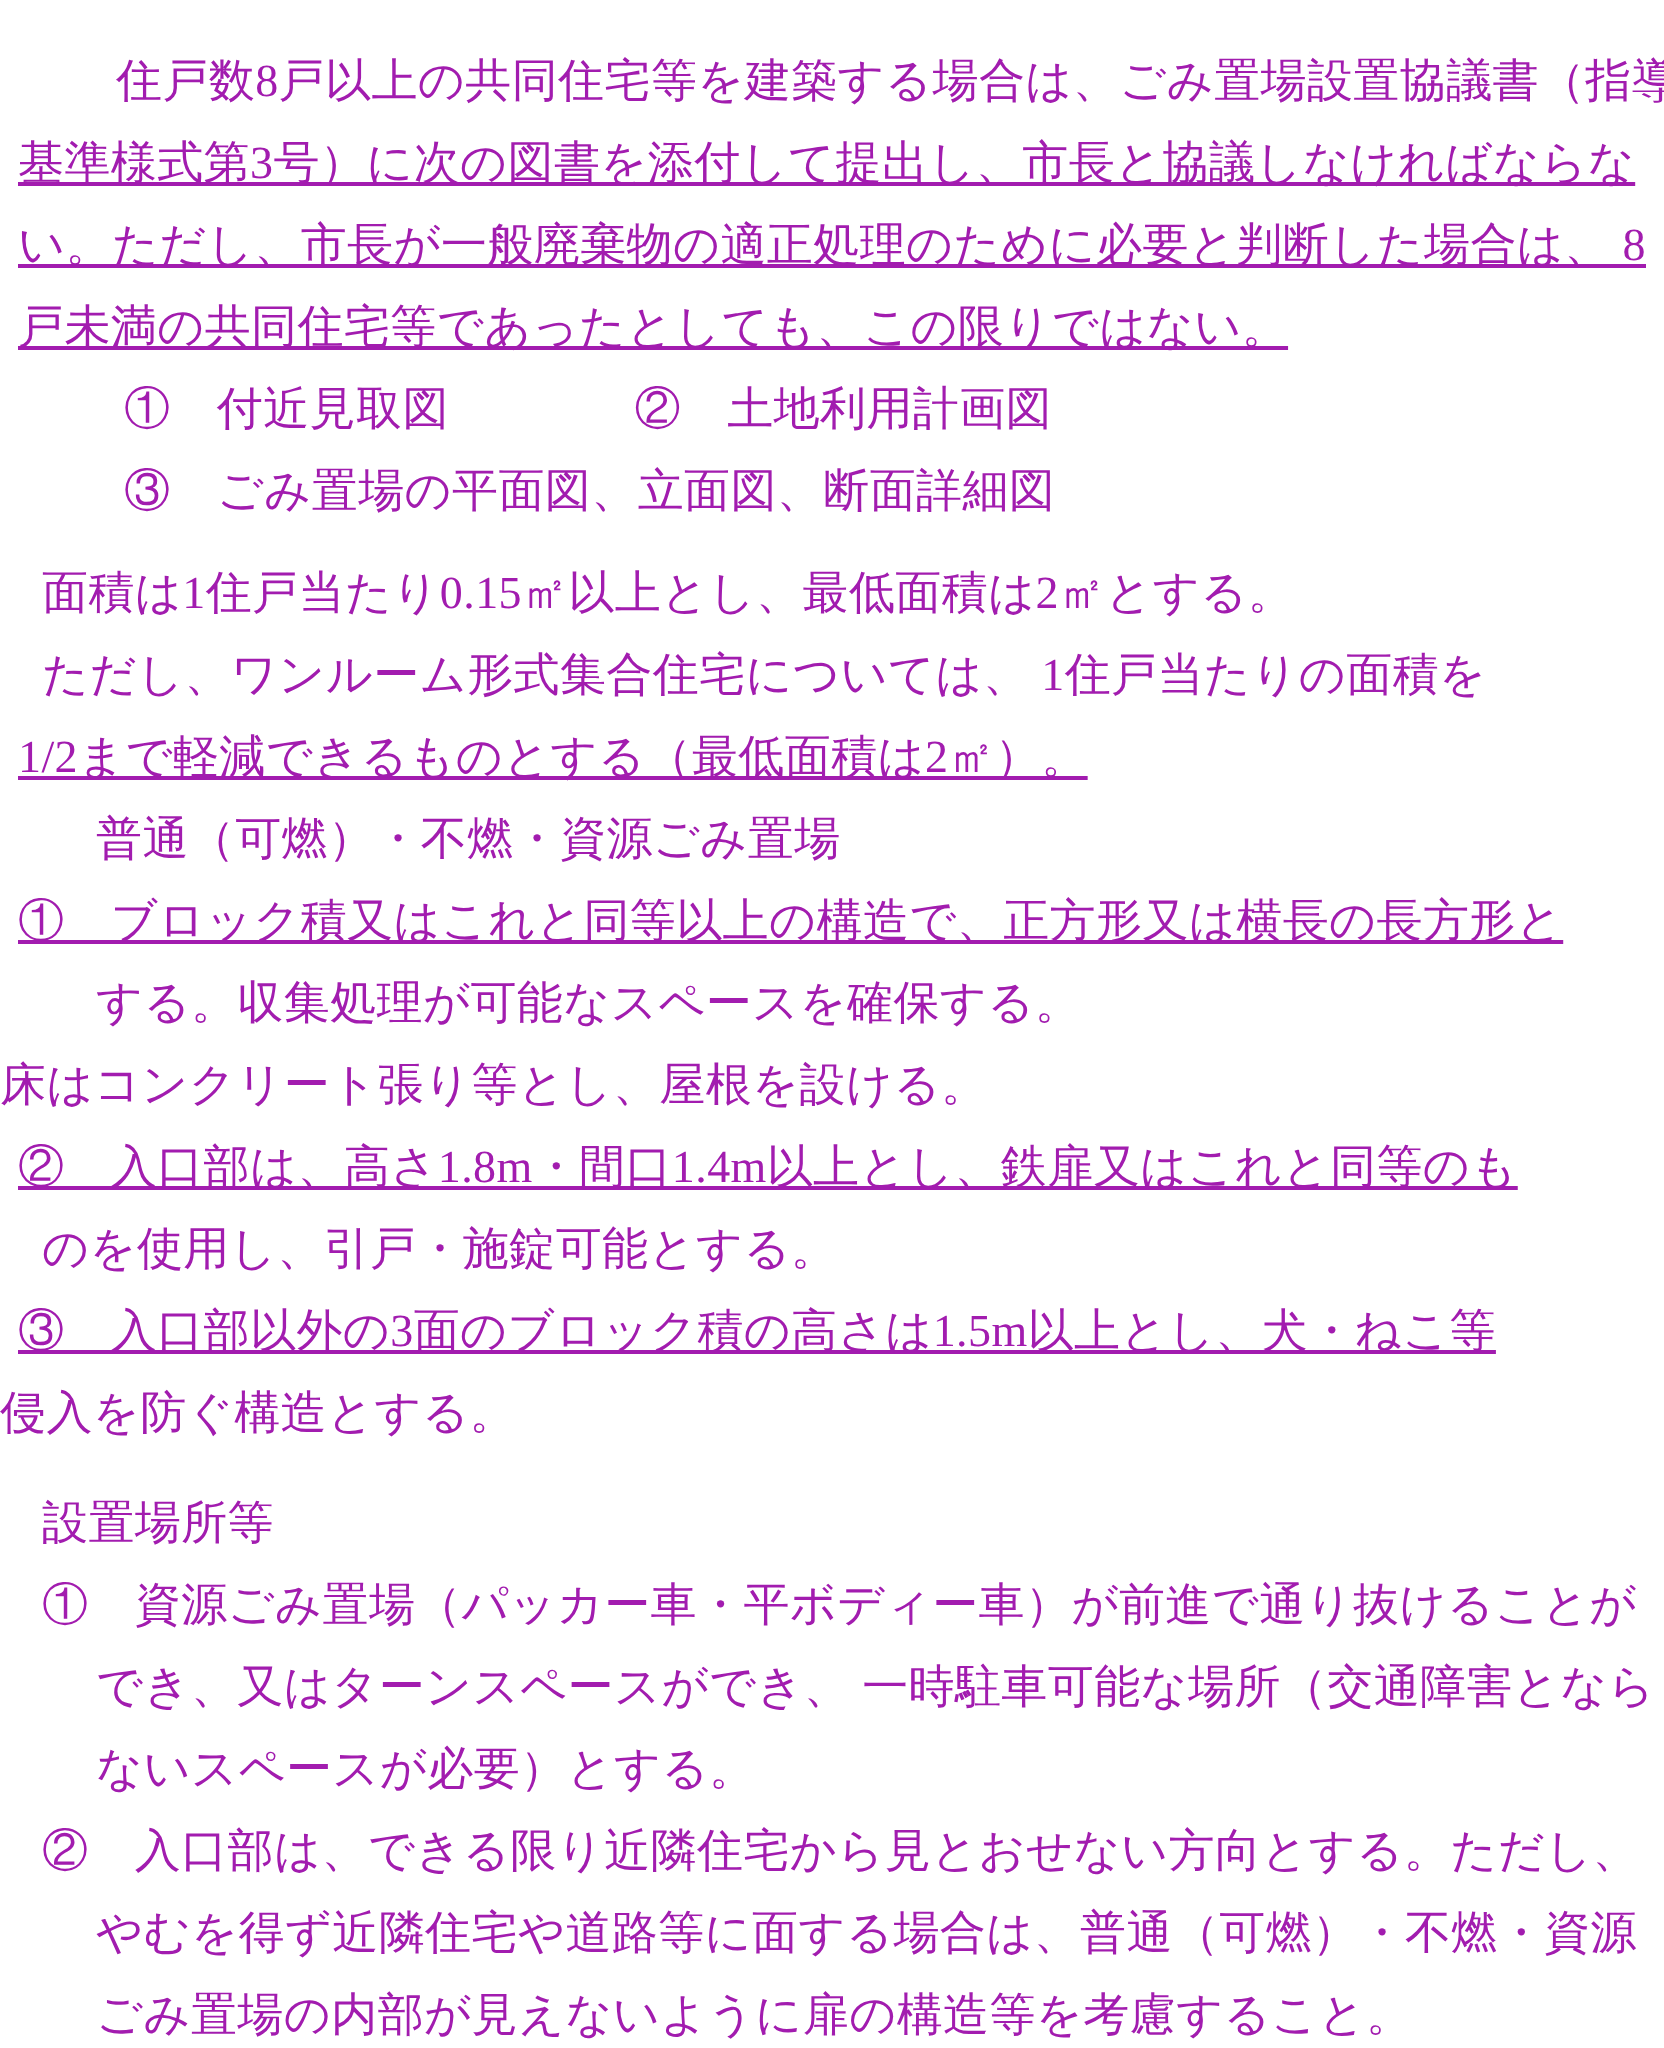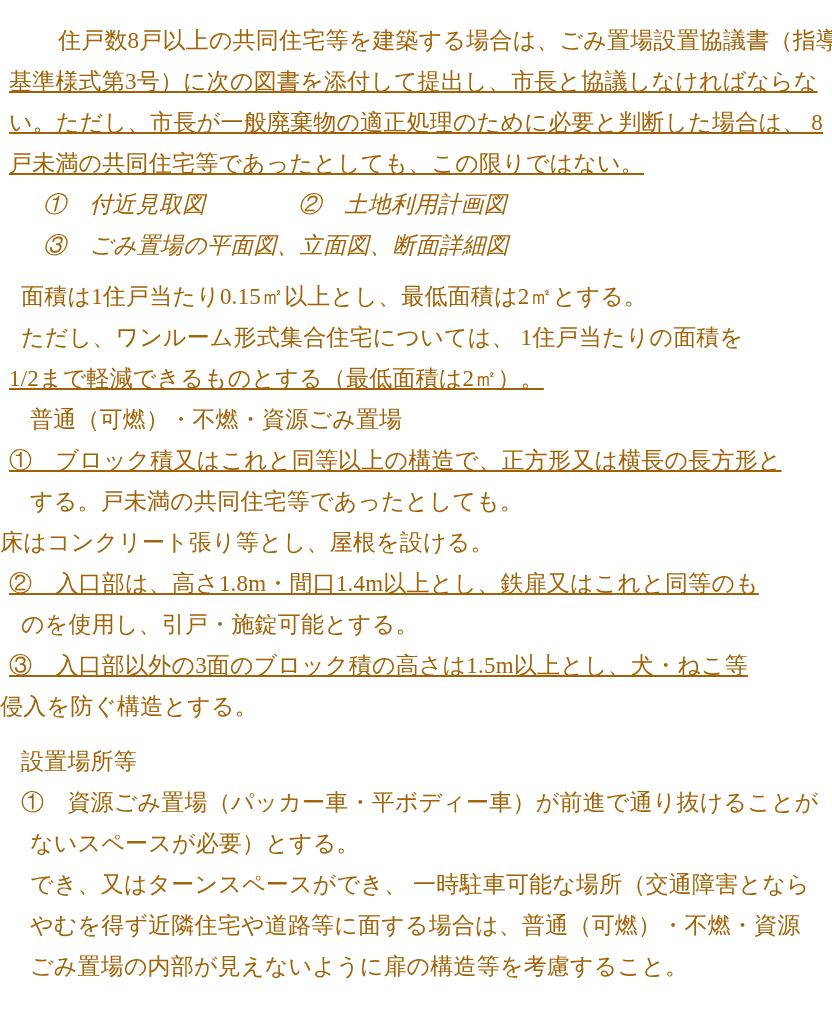--- a/index.html
+++ b/index.html
@@ -11,38 +11,38 @@
     width: 832px;
     height: 1024px;
     overflow: hidden;
   }
   .page {
     width: 832px;
     height: 1024px;
     box-sizing: border-box;
     padding-top: 20px;
     background: #ffffff;
-    color: #a16207;
+    color: #a21caf;
     font-family: "Liberation Serif", "DejaVu Serif", serif;
     font-size: 23px;
     -webkit-font-smoothing: antialiased;
   }
   .line {
     height: 41px;
     line-height: 41px;
     white-space: pre;
     letter-spacing: 0.2px;
   }
   
   .line[data-indent="0"] { margin-left: 9px; text-decoration: underline;  }
   .line[data-indent="1"] { margin-left: 21px; }
-  .line[data-indent="2"] { margin-left: 30px; }
+  .line[data-indent="2"] { margin-left: 48px; }
   .line[data-indent="3"] { }
   .line[data-indent="4"] { margin-left: 58px; }
-  .line[data-indent="5"] { margin-left: 43px; font-style: italic; }
+  .line[data-indent="5"] { margin-left: 62px; }
   
   .gap-sm { margin-top: 10px; }
   .gap-md { margin-top: 14px; }
 </style>
 </head>
 <body>
 
 <div class="page">
   <div class="line" data-indent="4">住戸数8戸以上の共同住宅等を建築する場合は、ごみ置場設置協議書（指導</div>
   <div class="line" data-indent="0">基準様式第3号）に次の図書を添付して提出し、市長と協議しなければならな</div>
@@ -50,26 +50,27 @@
   <div class="line" data-indent="0">戸未満の共同住宅等であったとしても、この限りではない。</div>
   <div class="line" data-indent="5">①　付近見取図　　　　②　土地利用計画図</div>
   <div class="line" data-indent="5">③　ごみ置場の平面図、立面図、断面詳細図</div>
 
   <div class="line gap-sm" data-indent="1">面積は1住戸当たり0.15㎡以上とし、最低面積は2㎡とする。</div>
   <div class="line" data-indent="1">ただし、ワンルーム形式集合住宅については、 1住戸当たりの面積を</div>
   <div class="line" data-indent="0">1/2まで軽減できるものとする（最低面積は2㎡）。</div>
 
   <div class="line" data-indent="2">普通（可燃）・不燃・資源ごみ置場</div>
   <div class="line" data-indent="0">①　ブロック積又はこれと同等以上の構造で、正方形又は横長の長方形と</div>
-  <div class="line" data-indent="2">する。戸未満の共同住宅等であったとしても。</div>
+  <div class="line" data-indent="2">する。収集処理が可能なスペースを確保する。</div>
   <div class="line" data-indent="3">床はコンクリート張り等とし、屋根を設ける。</div>
   <div class="line" data-indent="0">②　入口部は、高さ1.8m・間口1.4m以上とし、鉄扉又はこれと同等のも</div>
   <div class="line" data-indent="1">のを使用し、引戸・施錠可能とする。</div>
   <div class="line" data-indent="0">③　入口部以外の3面のブロック積の高さは1.5m以上とし、犬・ねこ等</div>
   <div class="line" data-indent="3">侵入を防ぐ構造とする。</div>
 
   <div class="line gap-md" data-indent="1">設置場所等</div>
   <div class="line" data-indent="1">①　資源ごみ置場（パッカー車・平ボディー車）が前進で通り抜けることが</div>
+  <div class="line" data-indent="2">でき、又はターンスペースができ、 一時駐車可能な場所（交通障害となら</div>
   <div class="line" data-indent="2">ないスペースが必要）とする。</div>
-  <div class="line" data-indent="2">でき、又はターンスペースができ、 一時駐車可能な場所（交通障害となら</div>
+  <div class="line" data-indent="1">②　入口部は、できる限り近隣住宅から見とおせない方向とする。ただし、</div>
   <div class="line" data-indent="2">やむを得ず近隣住宅や道路等に面する場合は、普通（可燃）・不燃・資源</div>
   <div class="line" data-indent="2">ごみ置場の内部が見えないように扉の構造等を考慮すること。</div>
 </div>
 
 </body></html>

